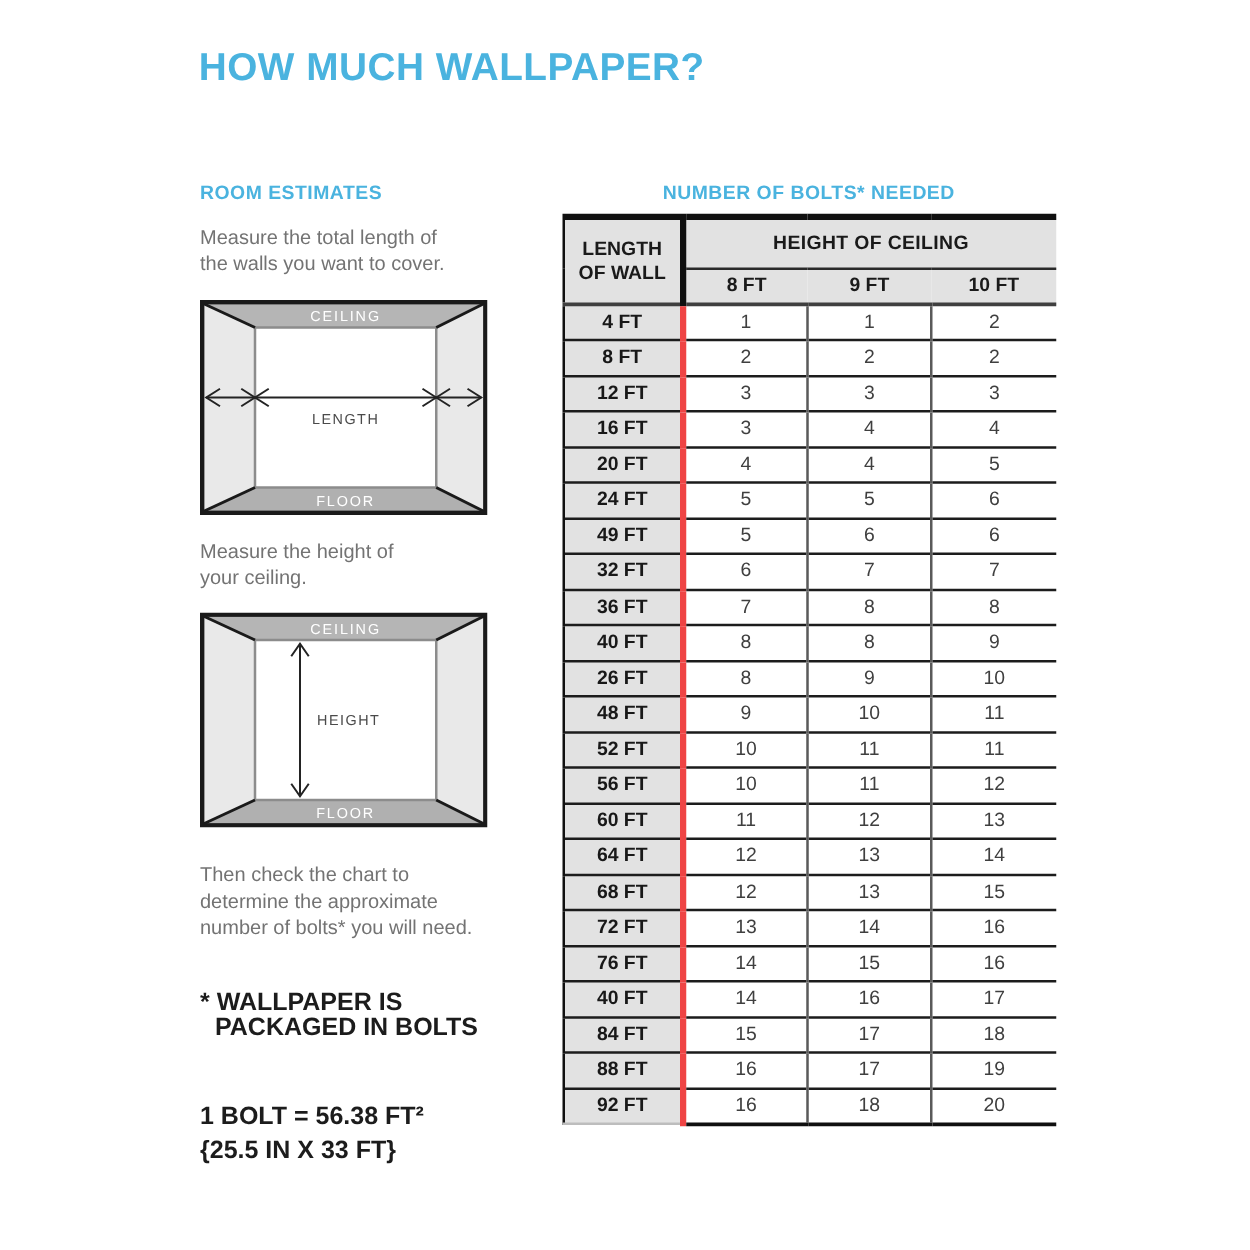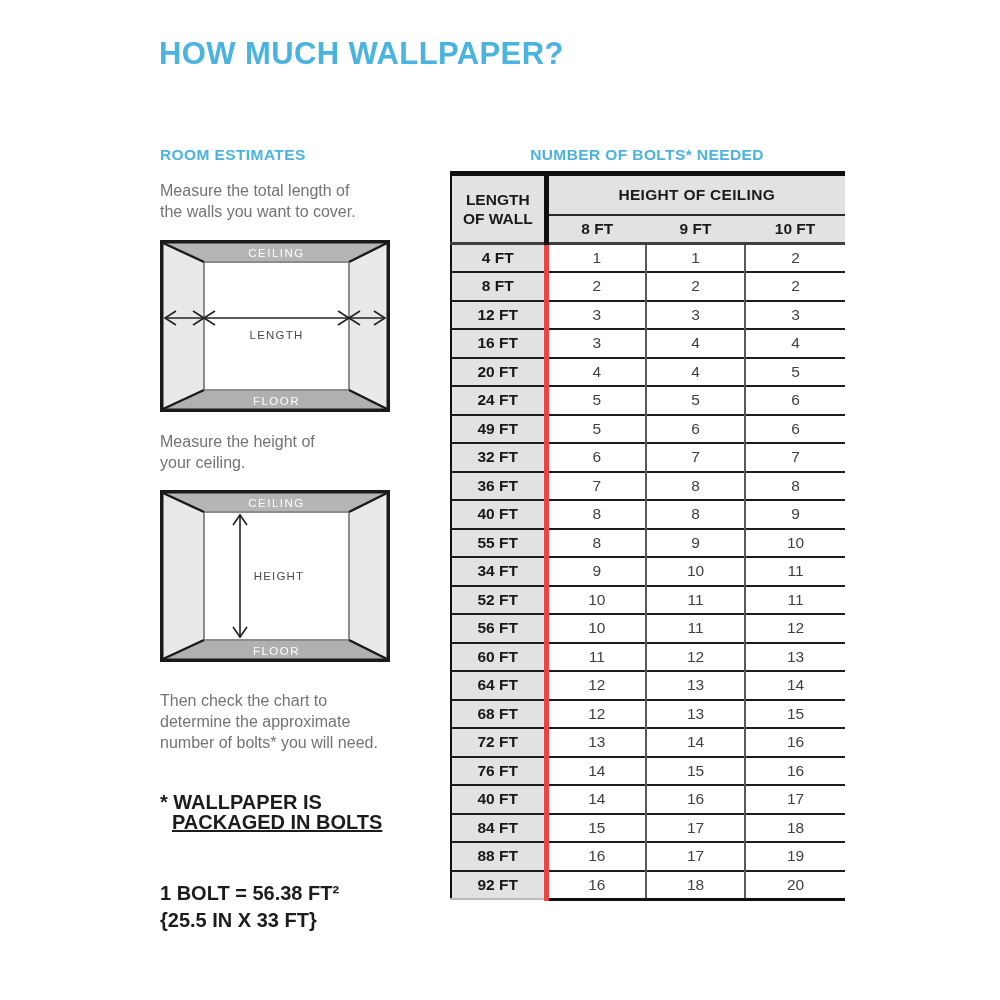--- a/index.html
+++ b/index.html
@@ -57,21 +57,21 @@
   #diagram2 { top: 490px; }
   .bold-note {
     position: absolute;
     left: 160px;
     font-size: 20px;
     font-weight: bold;
     line-height: 20px;
     color: #1c1c1c;
   }
   #footnote { top: 792px; }
-  #footnote .indent { display: block; padding-left: 12px; text-decoration: underline; }
+  #footnote .indent { display: block; padding-left: 12px; }
   #bolt-spec { top: 880px; line-height: 27px; }
   #bolt-spec span { display: block; }
 
   
   .table-wrap {
     position: absolute;
     left: 450px; top: 171px;
   }
   table.bolt-table {
     border-collapse: collapse;
@@ -292,27 +292,27 @@
             <td>8</td>
             <td>8</td>
           </tr>
           <tr>
             <th>40 FT</th>
             <td>8</td>
             <td>8</td>
             <td>9</td>
           </tr>
           <tr>
-            <th>55 FT</th>
+            <th>26 FT</th>
             <td>8</td>
             <td>9</td>
             <td>10</td>
           </tr>
           <tr>
-            <th>34 FT</th>
+            <th>48 FT</th>
             <td>9</td>
             <td>10</td>
             <td>11</td>
           </tr>
           <tr>
             <th>52 FT</th>
             <td>10</td>
             <td>11</td>
             <td>11</td>
           </tr>

